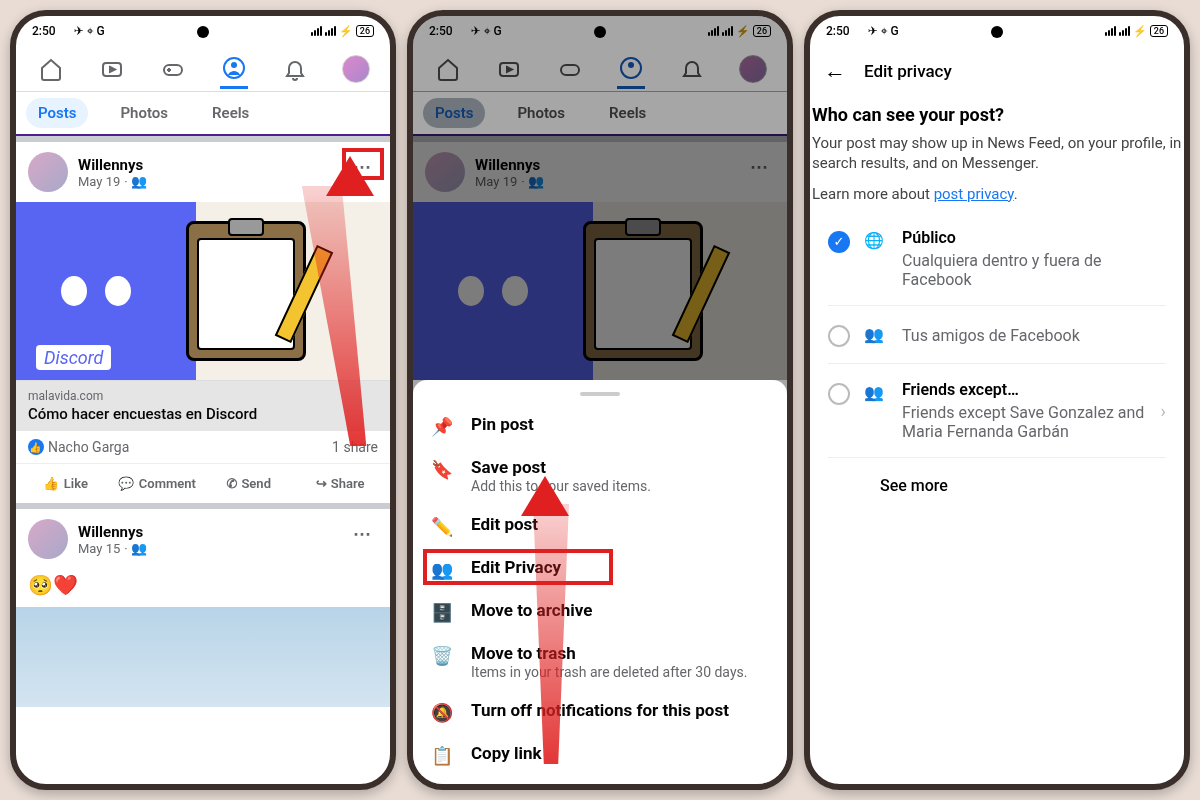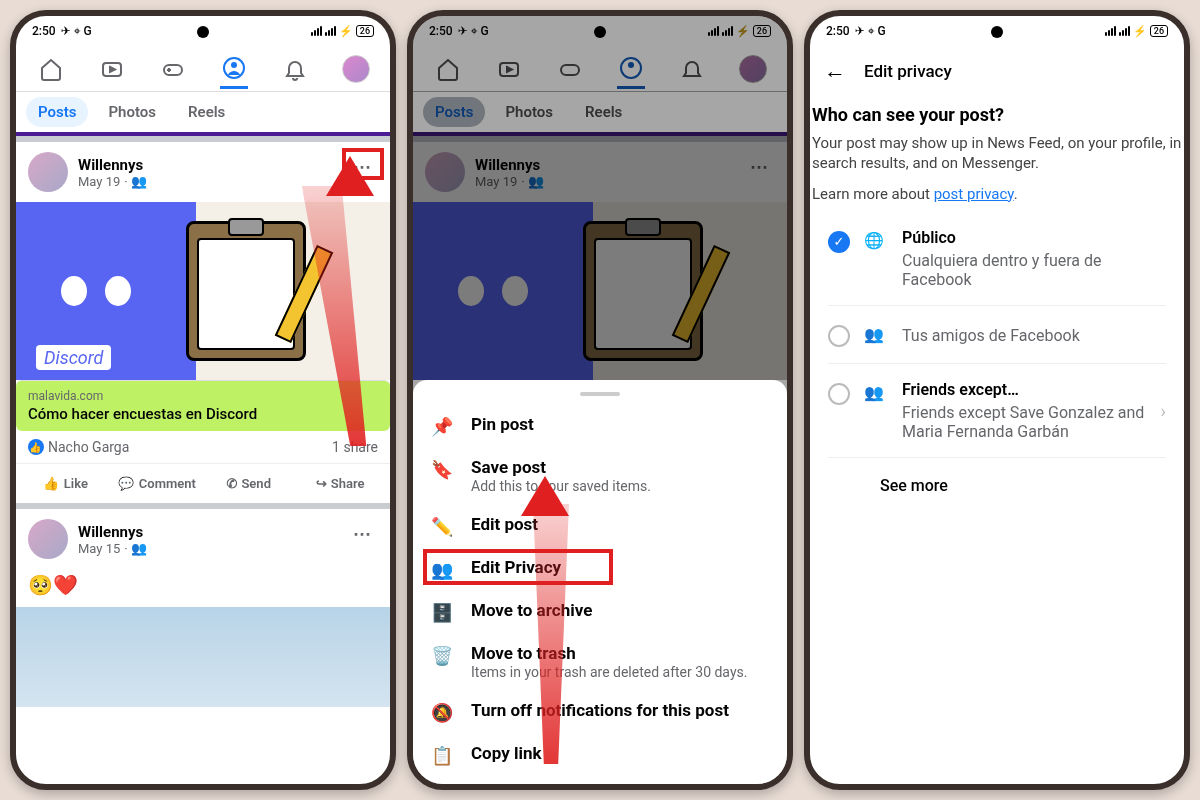--- a/index.html
+++ b/index.html
@@ -1,48 +1,48 @@
 <!DOCTYPE html>
 <html><head>
 <meta charset="utf-8">
 <style>
 * { margin: 0; padding: 0; box-sizing: border-box; font-family: -apple-system, BlinkMacSystemFont, "Segoe UI", Roboto, Helvetica, Arial, sans-serif; }
 body { background: #e8dcd4; width: 1200px; height: 800px; display: flex; justify-content: space-between; padding: 10px; }
 .phone { width: 386px; height: 780px; background: #fff; border-radius: 36px; border: 6px solid #3a2f2a; position: relative; overflow: hidden; box-shadow: 0 4px 12px rgba(0,0,0,0.25); }
 .phone::before { content: ""; position: absolute; top: 10px; left: 50%; transform: translateX(-50%); width: 12px; height: 12px; background: #000; border-radius: 50%; z-index: 100; }
 .status-bar { height: 30px; display: flex; justify-content: space-between; align-items: center; padding: 0 16px; font-size: 12px; font-weight: 500; color: #000; }
-.status-left { display: flex; align-items: center; gap: 5px; }
+.status-left { display: flex; align-items: center; gap: 18px; }
 .status-right { display: flex; align-items: center; gap: 3px; font-size: 11px; }
 .signal { display: inline-flex; align-items: flex-end; gap: 1px; }
 .signal span { width: 2px; background: #000; border-radius: 1px; }
 .signal span:nth-child(1){height:4px}.signal span:nth-child(2){height:6px}.signal span:nth-child(3){height:8px}.signal span:nth-child(4){height:10px}
 .battery { border: 1px solid #000; border-radius: 3px; padding: 0 3px; font-size: 9px; }
 .top-nav { height: 46px; display: flex; justify-content: space-around; align-items: center; border-bottom: 1px solid #ddd; padding: 0 4px; }
 .nav-icon { width: 28px; height: 28px; display: flex; justify-content: center; align-items: center; color: #65676b; }
 .nav-icon.active { color: #1877f2; border-bottom: 3px solid #1877f2; padding-bottom: 10px; margin-bottom: -12px; }
 .nav-icon svg { width: 24px; height: 24px; }
 .avatar-small { width: 28px; height: 28px; border-radius: 50%; background: linear-gradient(135deg,#d8c 0%,#a8c 100%); border:1px solid #ccc;}
-.tabs { height: 44px; display: flex; align-items: center; padding: 6px 10px; gap: 8px; border-bottom: 4px solid #4c1d95; }
+.tabs { height: 44px; display: flex; align-items: flex-end; padding: 6px 10px; gap: 20px; border-bottom: 2px solid #4c1d95; }
 .tab { padding: 6px 12px; border-radius: 18px; font-size: 15px; font-weight: 600; color: #65676b; }
 .tab.active { background: #e7f3ff; color: #1877f2; }
 .post { background: #fff; border-top: 6px solid #c9ccd1; }
 .post-header { display: flex; align-items: center; padding: 10px 12px; position: relative; }
 .avatar { width: 40px; height: 40px; border-radius: 50%; background: linear-gradient(135deg,#d8a8c8 0%,#a8a8c8 100%); margin-right: 10px; flex-shrink:0;}
 .post-user { font-weight: 700; font-size: 15px; color: #050505; }
 .post-meta { font-size: 13px; color: #65676b; display:flex; align-items:center; gap:4px;}
 .post-more { position: absolute; right: 12px; top: 12px; width: 32px; height: 24px; display: flex; justify-content: center; align-items: center; font-size: 18px; color: #65676b; font-weight:bold;}
 .post-image { width: 100%; height: 178px; background: linear-gradient(90deg, #5865f2 0%, #5865f2 48%, #f4f0e8 48%, #f4f0e8 100%); position: relative; display:flex; align-items:center;}
 .discord-face{width:120px;height:90px;background:#5865f2;border-radius:30px;margin-left:20px;display:flex;justify-content:center;align-items:center;gap:18px;position:relative;}
 .discord-face::before,.discord-face::after{content:"";width:26px;height:30px;background:#fff;border-radius:50%;}
 .discord-label{position:absolute;bottom:10px;left:20px;background:#fff;color:#5865f2;font-weight:400;font-size:18px;padding:2px 8px;border-radius:4px;font-style:italic;}
 .clipboard{width:120px;height:140px;background:#8b6f47;border-radius:8px;margin-left:30px;position:relative;border:3px solid #000;}
 .clipboard-inner{position:absolute;top:14px;left:8px;right:8px;bottom:8px;background:#fff;border-radius:4px;border:2px solid #000;}
 .clipboard-clip{position:absolute;top:-6px;left:50%;transform:translateX(-50%);width:36px;height:18px;background:#999;border:2px solid #000;border-radius:4px;}
 .pencil{position:absolute;right:-10px;top:20px;width:18px;height:100px;background:#f4c430;border:2px solid #000;transform:rotate(25deg);}
-.link-preview { padding: 8px 12px; background: #bef264; border-top: 1px solid #ddd; border-radius: 6px;}
+.link-preview { padding: 8px 12px; background: #e5e5e5; border-top: 1px solid #ddd;}
 .link-domain { font-size: 12px; color: #65676b; text-transform: lowercase; }
 .link-title { font-size: 15px; font-weight: 500; color: #050505; margin-top:2px;}
 .reactions-bar { display: flex; justify-content: space-between; padding: 8px 12px; font-size: 14px; color: #65676b; border-bottom:1px solid #eee;}
 .reactions-left{display:flex;align-items:center;gap:4px;}
 .like-circle{width:16px;height:16px;background:#1877f2;border-radius:50%;display:inline-flex;justify-content:center;align-items:center;color:#fff;font-size:10px;}
 .actions-bar { display: flex; justify-content: space-between; padding: 6px 4px; }
 .action-btn { flex: 1; display: flex; justify-content: center; align-items: center; gap: 4px; padding: 6px 2px; font-size: 13px; font-weight: 600; color: #65676b; }
 .post2-content{padding:4px 12px 10px;font-size:20px;}
 .post2-img{height:100px;background:linear-gradient(180deg,#b8d4e8 0%, #d4e4f0 100%);}
 .highlight-box{border:4px solid #e02020;position:absolute;}

